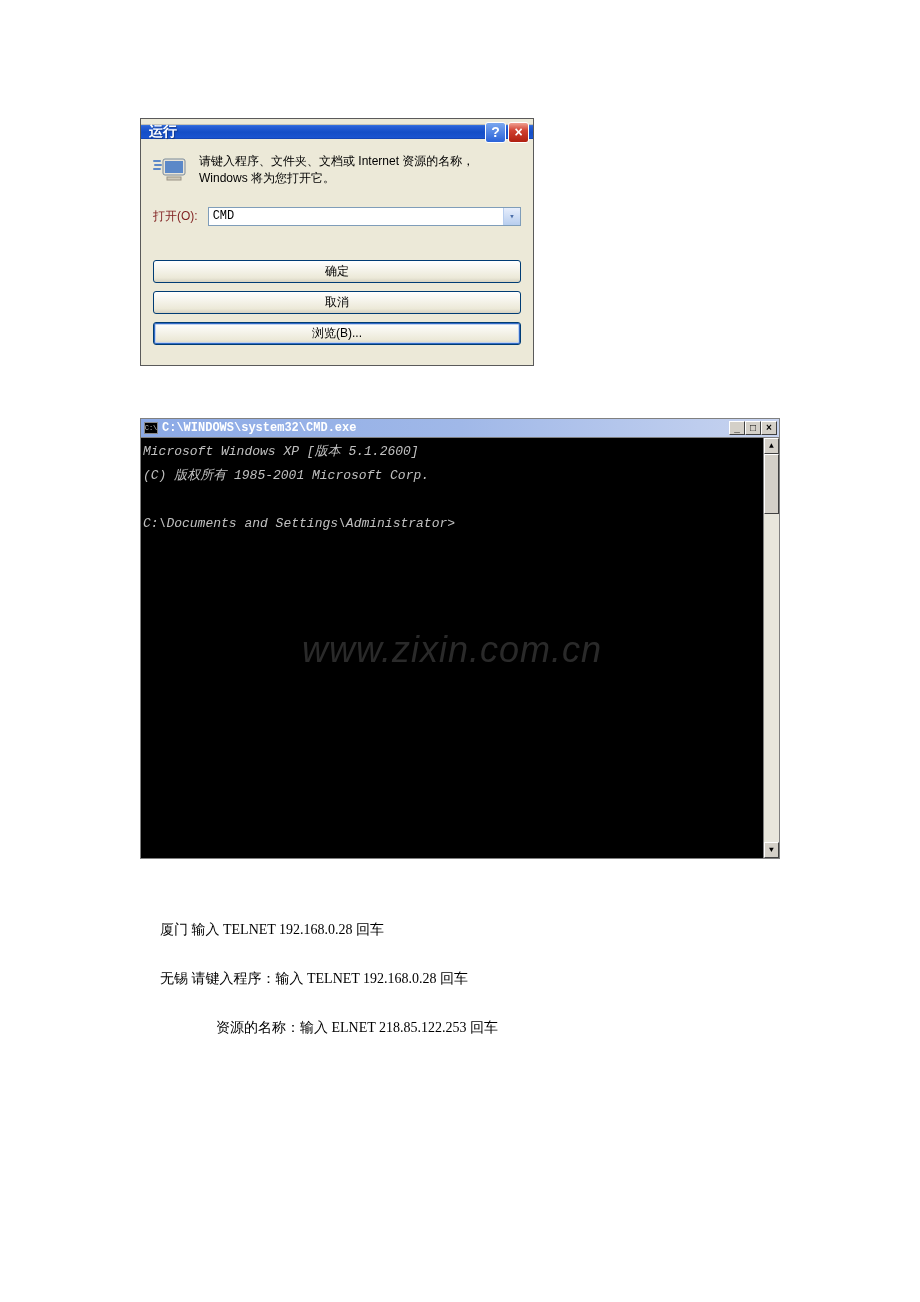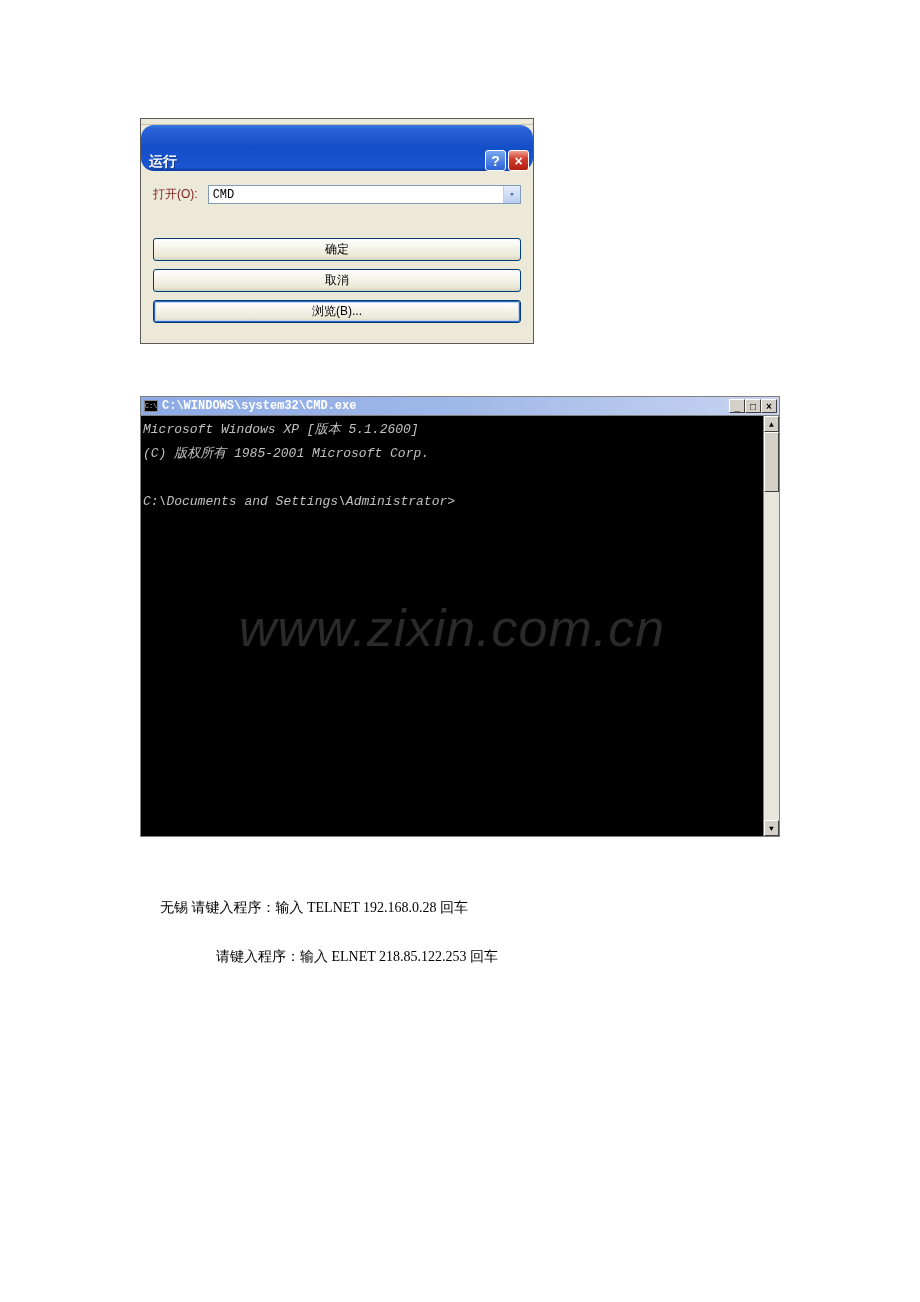--- a/index.html
+++ b/index.html
@@ -22,29 +22,28 @@
     font-family: "SimSun", "Microsoft Sans Serif", sans-serif;
     font-size: 12px;
     margin-bottom: 52px;
   }
   .run-resize-handle {
     height: 6px;
     background: #ece9d8;
     border-bottom: 1px solid #c6c3b6;
   }
   .run-titlebar {
-    height: 46px;
+    height: 14px;
     background: linear-gradient(to bottom, #3a79e0 0%, #2a62d8 8%, #144ec7 50%, #1a54d0 92%, #0e3aa0 100%);
     display: flex;
-    align-items: flex-end;
+    align-items: center;
     padding: 0 4px 0 8px;
     color: #ffffff;
     font-weight: bold;
     font-size: 14px;
-    border-radius: 13px;
   }
   .run-titlebar .title {
     flex: 1;
     text-shadow: 1px 1px 1px rgba(0,0,0,.3);
   }
   .tb-btn {
     width: 21px; height: 21px;
     border: 1px solid #ffffff;
     border-radius: 3px;
     margin-left: 2px;
@@ -185,21 +184,21 @@
     white-space: pre;
     position: relative;
     overflow: hidden;
     font-style: italic;
   }
   .watermark {
     position: absolute;
     left: 50%; top: 50%;
     transform: translate(-50%, -40%);
     font-family: Arial, sans-serif;
-    font-size: 52px;
+    font-size: 36px;
     color: rgba(120,120,120,0.35);
     letter-spacing: 1px;
     pointer-events: none;
     white-space: nowrap;
   }
   .cmd-scrollbar {
     width: 16px;
     background: #d4d0c8;
     display: flex; flex-direction: column;
     border-left: 1px solid #808080;
@@ -249,20 +248,31 @@
     <div class="run-titlebar">
       <span class="title">运行</span>
       <div class="tb-btn tb-help">
           <span>?</span>
         </div>
       <div class="tb-btn tb-close">
           <span>×</span>
         </div>
     </div>
     <div class="run-body">
+      <div class="run-top">
+        <div class="run-icon">
+          <svg viewBox="0 0 34 30">
+            <rect x="10" y="6" width="22" height="16" rx="2" fill="#e8e4d8" stroke="#7a8a9a"></rect>
+            <rect x="12" y="8" width="18" height="12" fill="#5b88c8"></rect>
+            <rect x="14" y="24" width="14" height="3" fill="#cfcabb" stroke="#9a9485"></rect>
+            <path d="M1 8 L7 8 M2 12 L8 12 M1 16 L7 16" stroke="#5b88c8" stroke-width="2" stroke-linecap="round"></path>
+          </svg>
+        </div>
+        <div class="run-desc">请键入程序、文件夹、文档或 Internet 资源的名称，Windows 将为您打开它。</div>
+      </div>
       <div class="run-open-row">
         <span class="run-open-label">打开(O):</span>
         <div class="combo">
           <span class="combo-text">CMD</span>
           <div class="combo-arrow">
               <span>▾</span>
             </div>
         </div>
       </div>
       <div class="run-buttons">
@@ -312,17 +322,18 @@
           <div class="sb-thumb"></div>
         </div>
         <div class="sb-btn">
             <span>▼</span>
           </div>
       </div>
     </div>
   </div>
 
   <div class="instructions">
+    <p>厦门   输入 TELNET 192.168.0.28   回车</p>
     <p>无锡   请键入程序：输入 TELNET   192.168.0.28 回车</p>
-    <p class="indent">请键入程序：输入 ELNET 218.85.122.253 回车</p>
+    <p class="indent">资源的名称：输入 ELNET 218.85.122.253 回车</p>
   </div>
 
 </div>
 
 </body></html>

